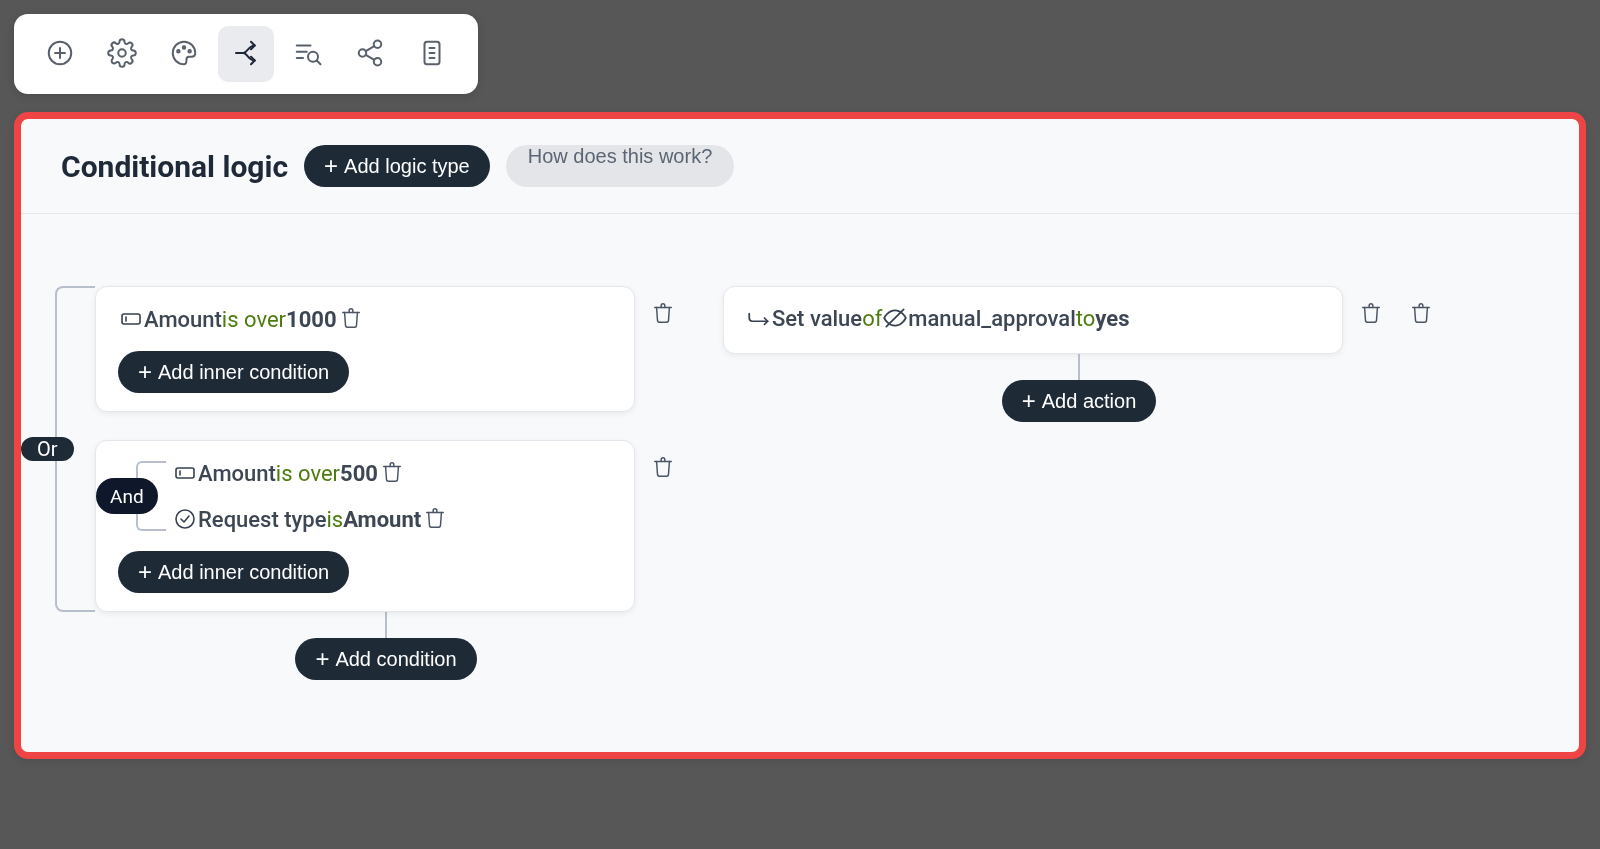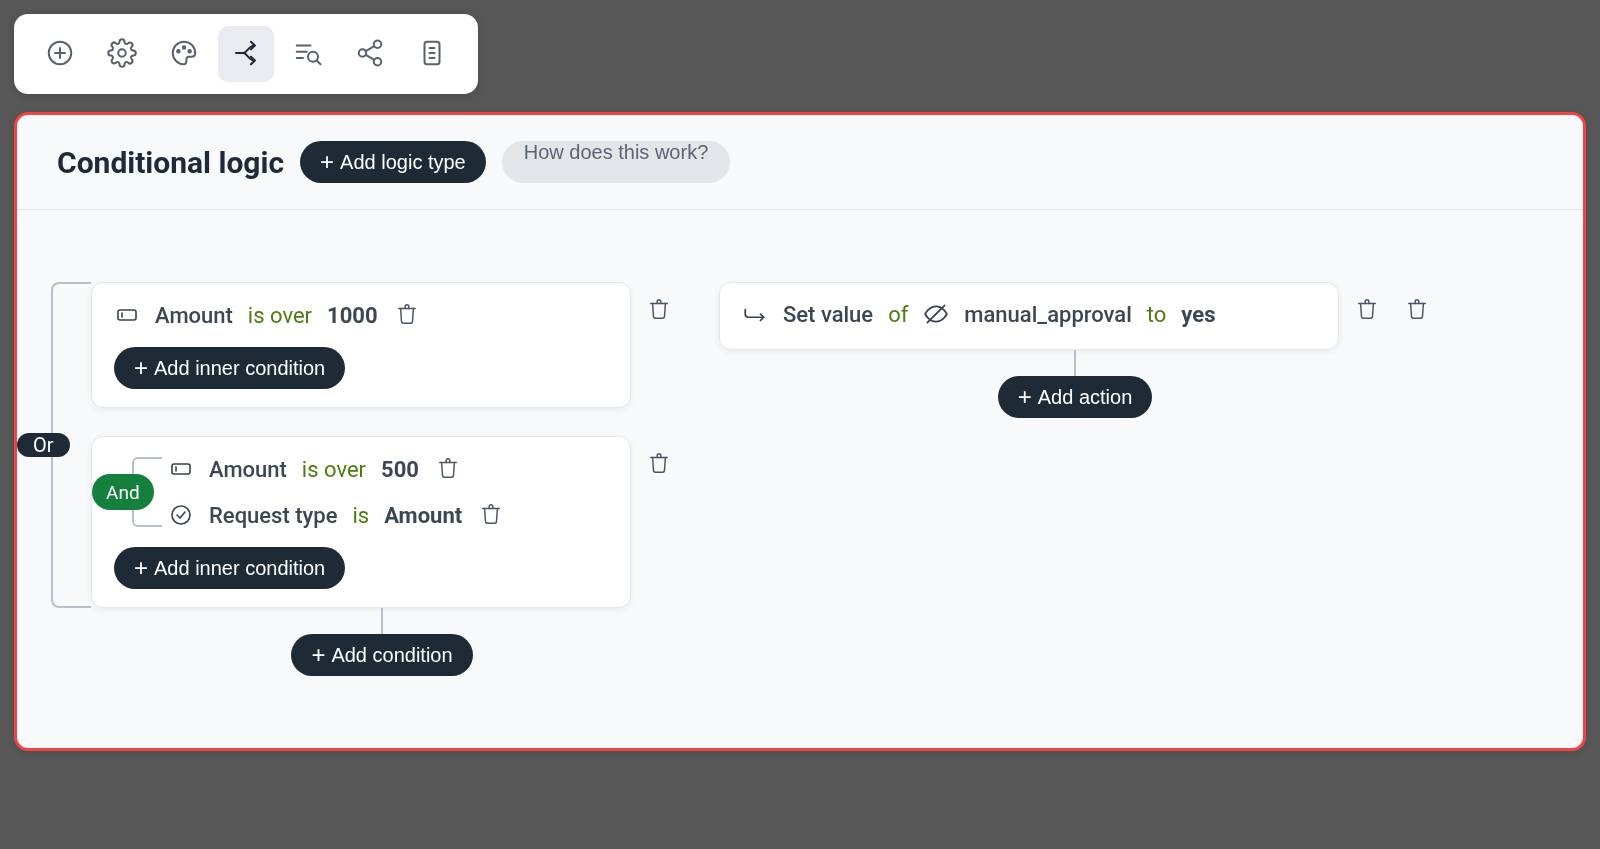--- a/index.html
+++ b/index.html
@@ -28,21 +28,21 @@
     cursor: pointer;
     color: #58606b;
     background: transparent;
     border: none;
   }
   .toolbar-btn.active { background: #e9ebef; color: #1f2937; }
   .toolbar-btn svg { width: 30px; height: 30px; stroke: currentColor; fill: none; stroke-width: 1.6; }
 
   .panel {
     background: #f7f9fb;
-    border: 3px solid #ef4444;
+    border: 7px solid #ef4444;
     border-radius: 14px;
     margin-top: 18px;
     width: 100%;
     box-shadow: 0 2px 8px rgba(0,0,0,0.1);
     overflow: hidden;
   }
   .panel-header {
     display: flex;
     align-items: center;
     gap: 16px;
@@ -129,21 +129,21 @@
     padding: 0 16px;
     border-radius: 999px;
     display: flex;
     align-items: center;
     font-size: 20px;
   }
 
   .row-line {
     display: flex;
     align-items: center;
-    gap: 15px;
+    gap: 0;
     font-size: 22px;
     color: #3d4754;
     flex-wrap: wrap;
     row-gap: 14px;
     margin-bottom: 18px;
   }
   .action-card .row-line { margin-bottom: 4px; }
 
   .row-line .icon-slot { width: 26px; height: 26px; display: inline-flex; align-items: center; justify-content: center; color: #374151; }
   .row-line .field-name { font-weight: 500; }
@@ -172,21 +172,21 @@
     border-top: 2px solid #b7bfca;
     border-bottom: 2px solid #b7bfca;
     border-top-left-radius: 6px;
     border-bottom-left-radius: 6px;
   }
   .inner-op-pill {
     position: absolute;
     left: -76px;
     top: 50%;
     transform: translateY(-50%);
-    background: #15803d;
+    background: #0f172a;
     color: #fff;
     height: 36px;
     padding: 8px 14px;
     border-radius: 999px;
     display: flex;
     align-items: center;
     font-size: 19px;
   }
 
   .vert-connector {

